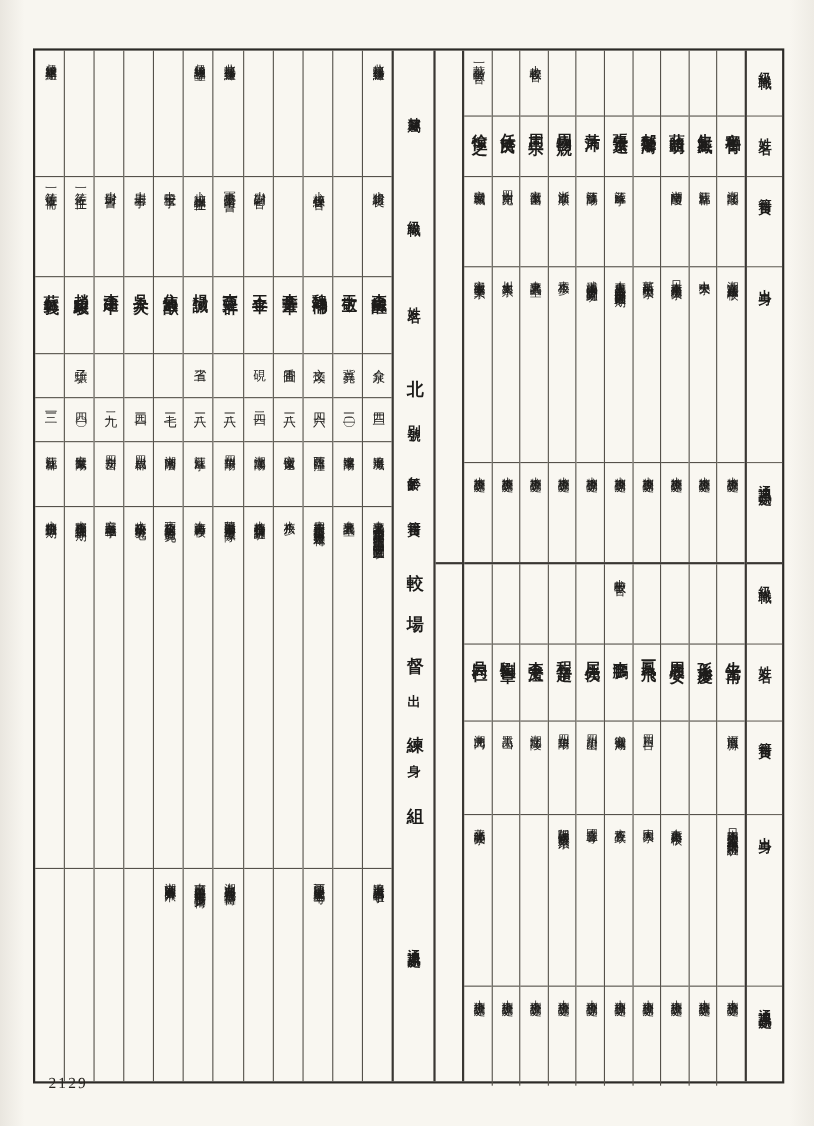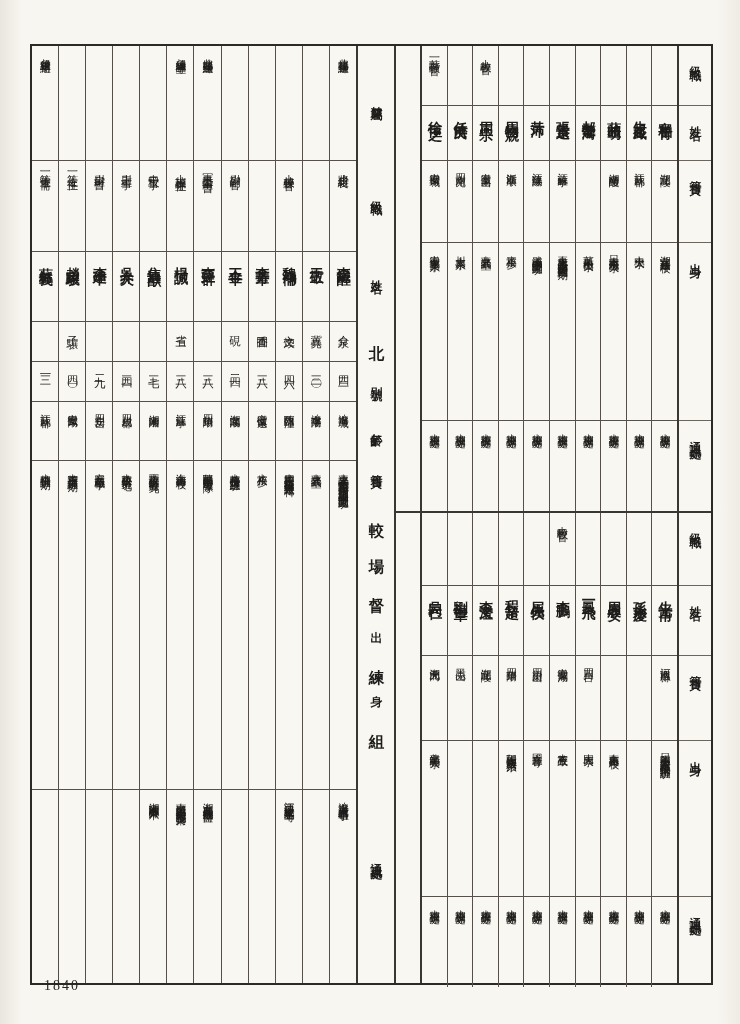--- a/index.html
+++ b/index.html
@@ -787,14 +787,14 @@
           </div>
           <div class="hcell" style="height: 156px;">
             <div class="vtext">出身</div>
           </div>
           <div class="hcell last" style="height: 90px;">
             <div class="vtext">通訊處</div>
           </div>
         </div>
     </div>
   </div>
-  <div id="page-number">1840</div>
+  <div id="page-number">2129</div>
 </div>
 
 </body></html>

